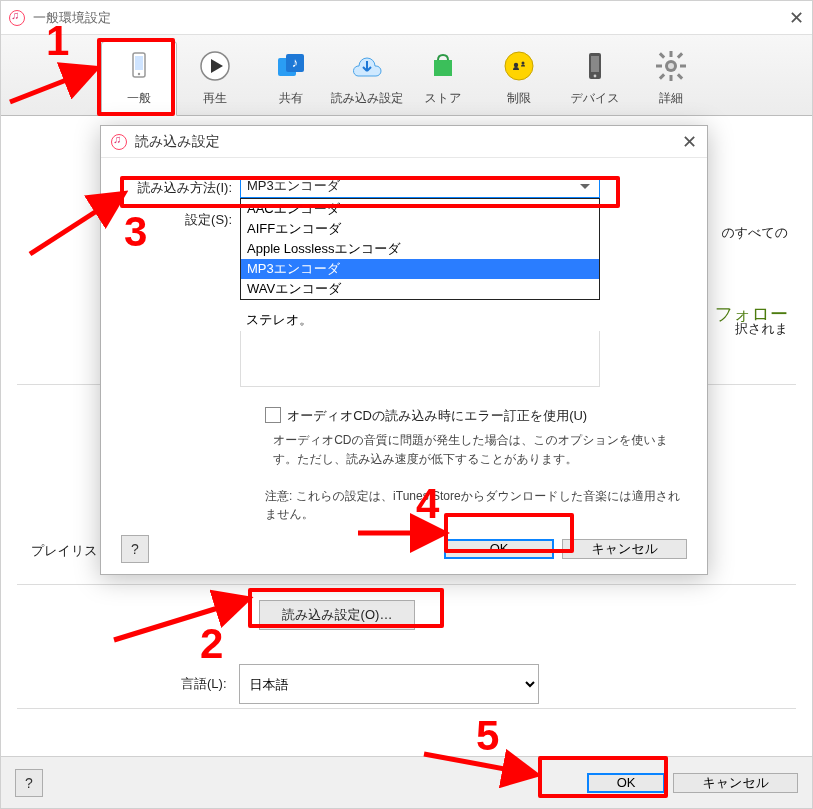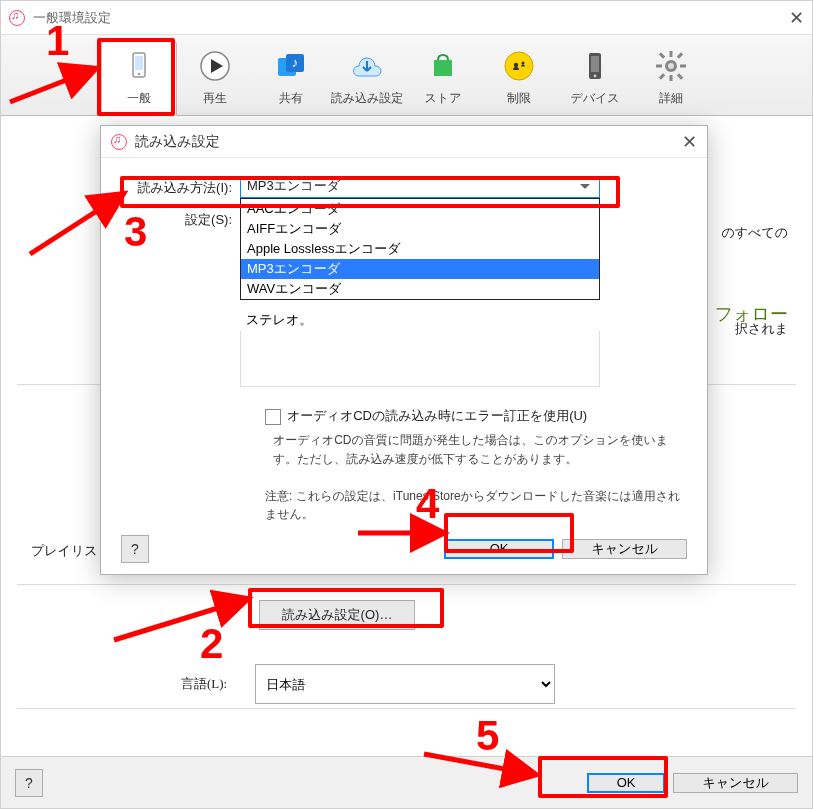--- a/index.html
+++ b/index.html
@@ -72,22 +72,22 @@
   .import-settings-btn {
     position:absolute; left:258px; top:484px;
     height:30px; padding:0 22px;
     background:#e9e9e9; border:1px solid #adadad;
     font-family:inherit; font-size:13px; color:#222;
     cursor:pointer;
   }
 
   .lang-row {
     position:absolute; left:180px; top:548px;
-    display:flex; align-items:center; gap:28px;
-    font-size:13px; color:#222;font-family:Liberation Serif, serif;
+    display:flex; align-items:center; gap:12px;
+    font-size:13px; color:#222;
   }
   .lang-select {
     width:300px; height:40px;
     border:1px solid #adadad; background:#fff;
     font-family:inherit; font-size:13px;
     padding:0 6px;
   }
 
   .footer {
     position:absolute; left:0; right:0; bottom:0; height:52px;
@@ -151,21 +151,21 @@
     padding:1px 6px; font-size:13px; color:#000; cursor:pointer;
   }
   .dropdown-list .opt.sel { background:#2a7dff; color:#fff; }
 
   .stereo-note { margin-left:115px; width:360px; padding:2px 6px; font-size:13px; color:#000; }
   .stereo-box {
     margin-left:115px; width:360px; height:56px;
     border:1px solid #ddd; border-top:none;
   }
 
-  .ec-row { display:flex; align-items:flex-end; gap:6px; margin-top:20px; margin-left:0; }
+  .ec-row { display:flex; align-items:flex-start; gap:6px; margin-top:20px; margin-left:0; }
   .ec-chk {
     width:16px; height:16px; border:1px solid #888; background:#fff; flex:none;
   }
   .note-text { font-size:12px; color:#444; line-height:1.55; margin-top:6px; margin-left:8px; }
   .note2 { font-size:12px; color:#444; line-height:1.55; margin-top:18px; }
 
   .dlg-footer {
     height:56px; display:flex; align-items:center; padding:0 20px;
   }
   .dlg-footer .spacer { flex:1; }

